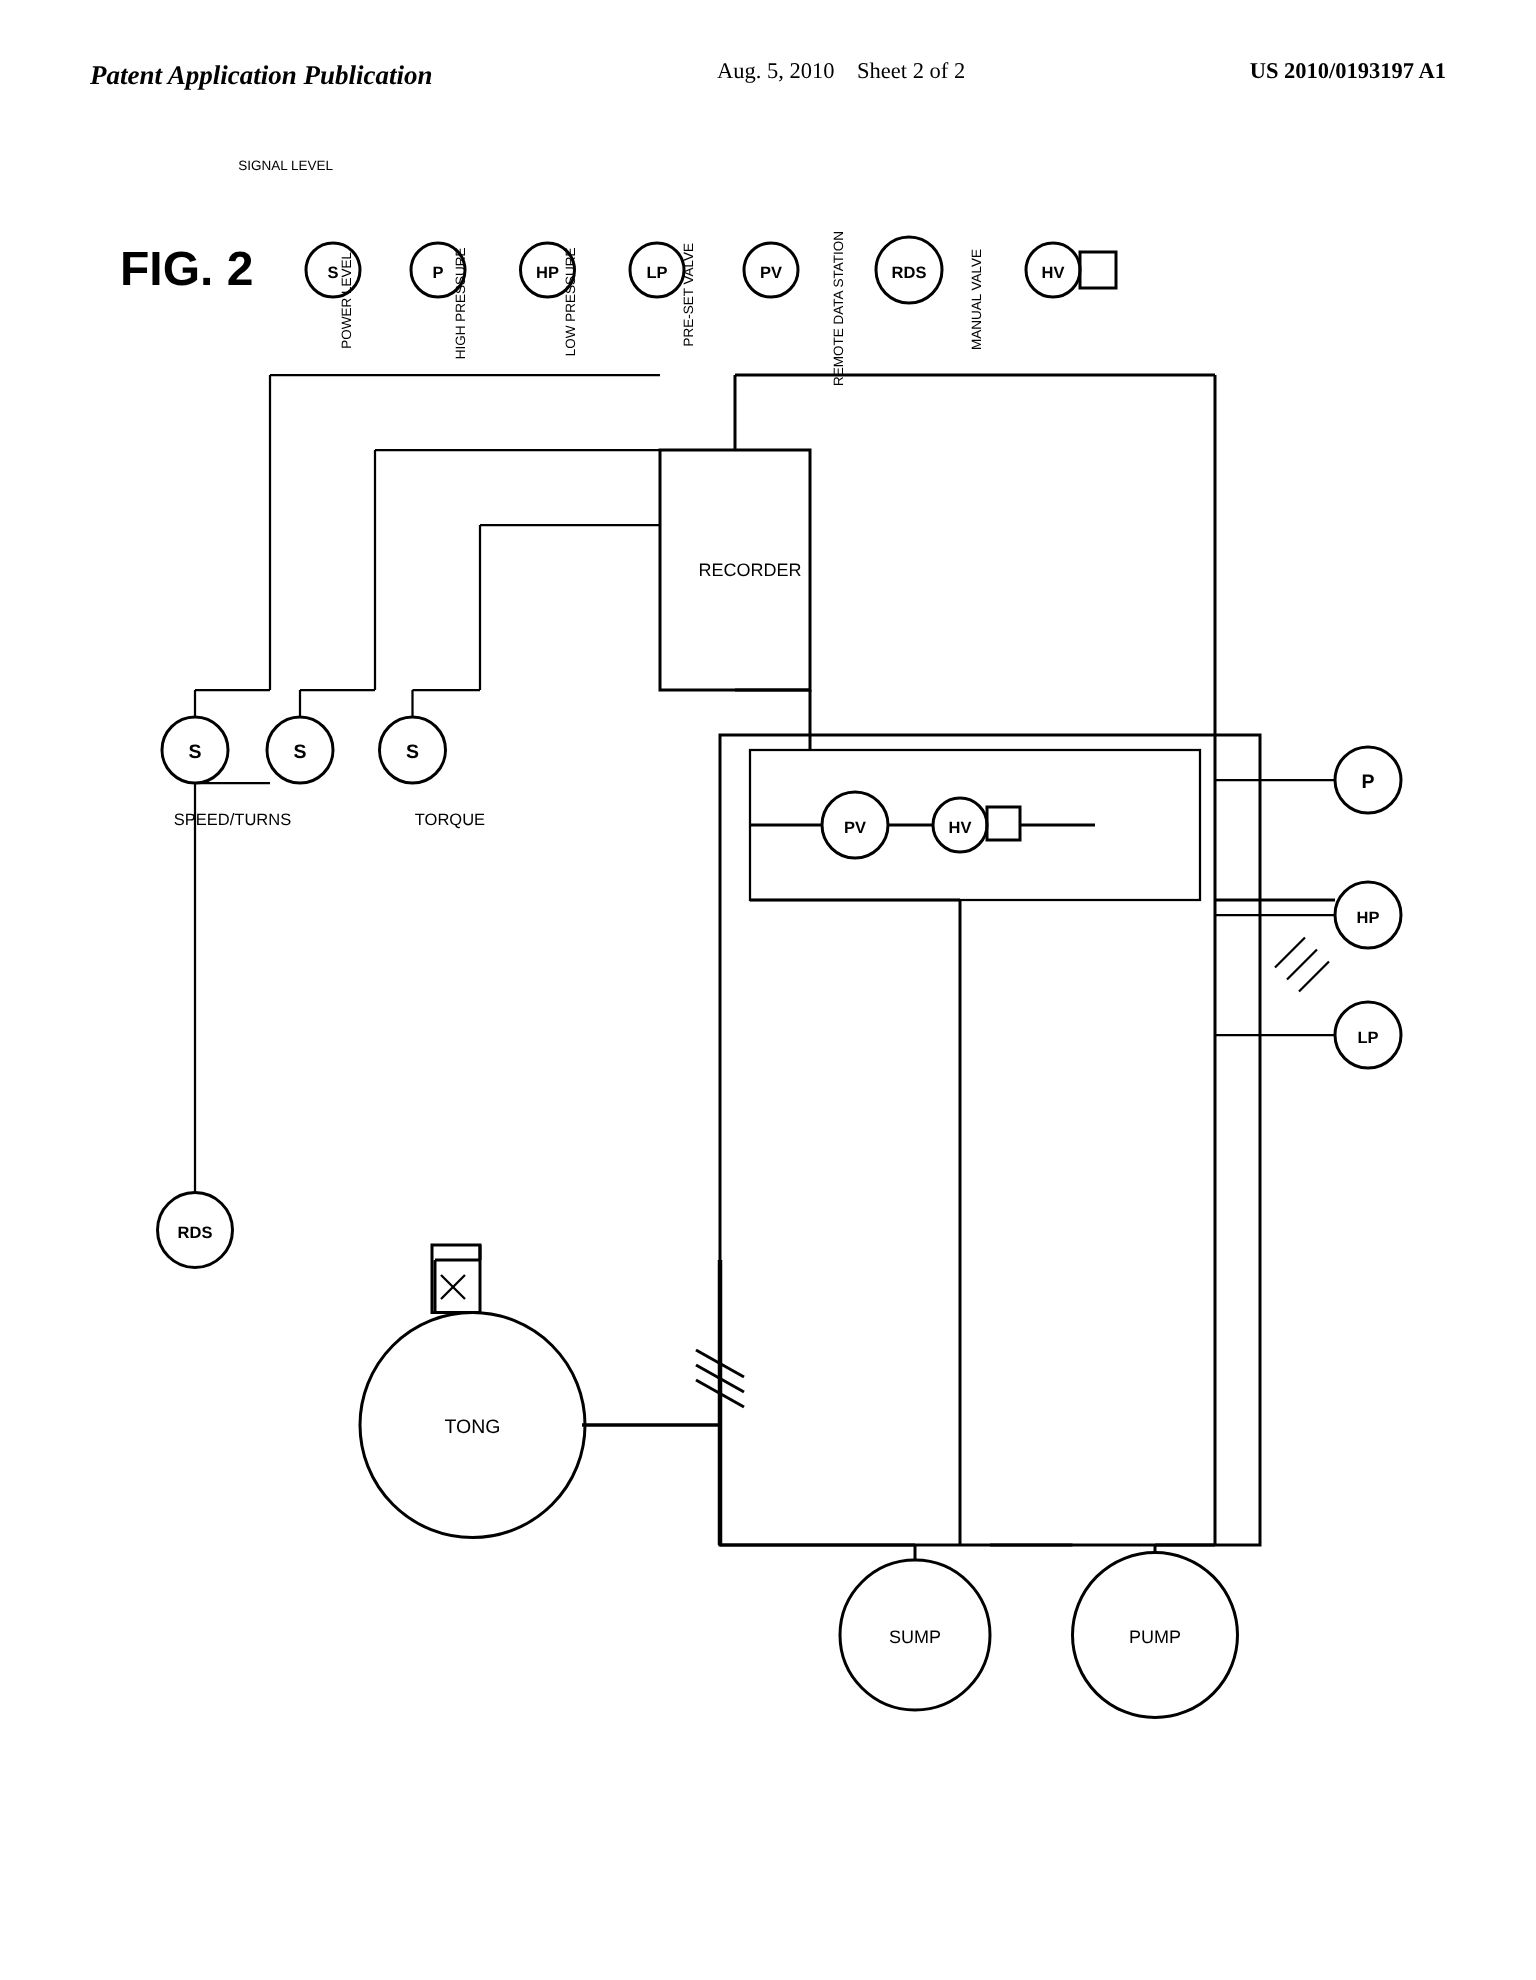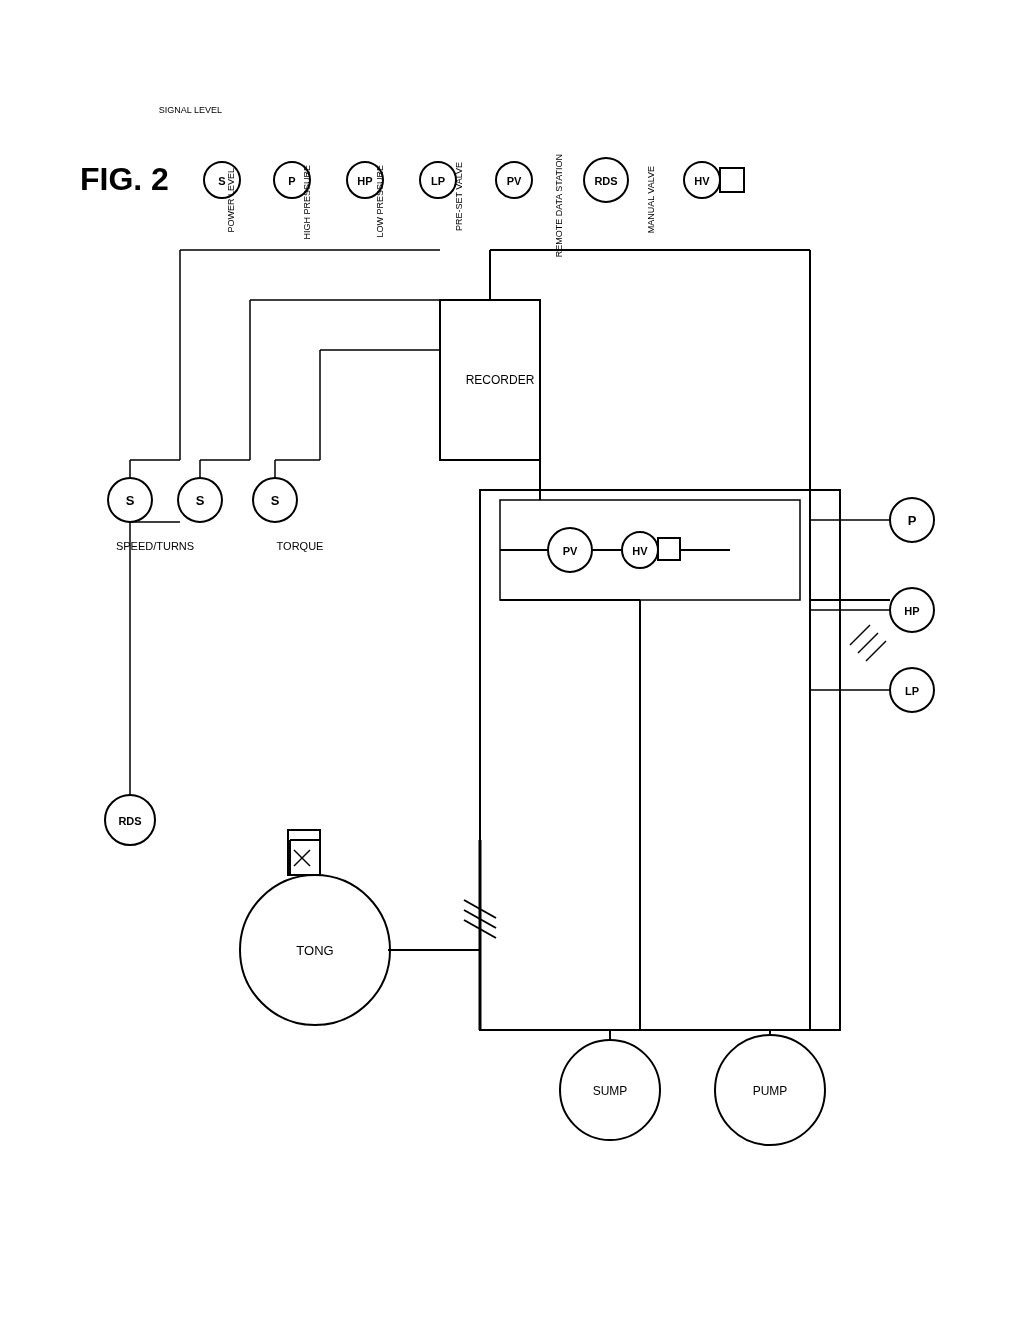--- a/index.html
+++ b/index.html
@@ -40,20 +40,28 @@
     .header-right {
       font-size: 15px;
       font-weight: bold;
     }
   </style>
 </head>
 <body>
 
 <div class="page">
 
+  <div class="header">
+    <div class="header-left">Patent Application Publication</div>
+    <div class="header-center">
+      <span>Aug. 5, 2010</span>&nbsp;&nbsp;&nbsp;
+      <span>Sheet 2 of 2</span>
+    </div>
+    <div class="header-right">US 2010/0193197 A1</div>
+  </div>
 
   <div style="position: absolute; top: 80px; left: 50px; right: 50px; bottom: 30px;">
     <svg viewBox="0 0 924 1210" xmlns="http://www.w3.org/2000/svg" style="width:100%;height:100%;">
 
       <text x="30" y="110" font-size="32" font-weight="bold" font-family="Arial, sans-serif">FIG. 2</text>
 
       <text x="172" y="30" font-size="9" font-family="Arial, sans-serif" writing-mode="tb" transform="rotate(-90,172,30)" text-anchor="end">SIGNAL LEVEL</text>
       <circle cx="172" cy="100" r="18" fill="none" stroke="#000" stroke-width="2"></circle>
       <text x="172" y="105" font-size="11" font-weight="bold" font-family="Arial, sans-serif" text-anchor="middle">S</text>
 

